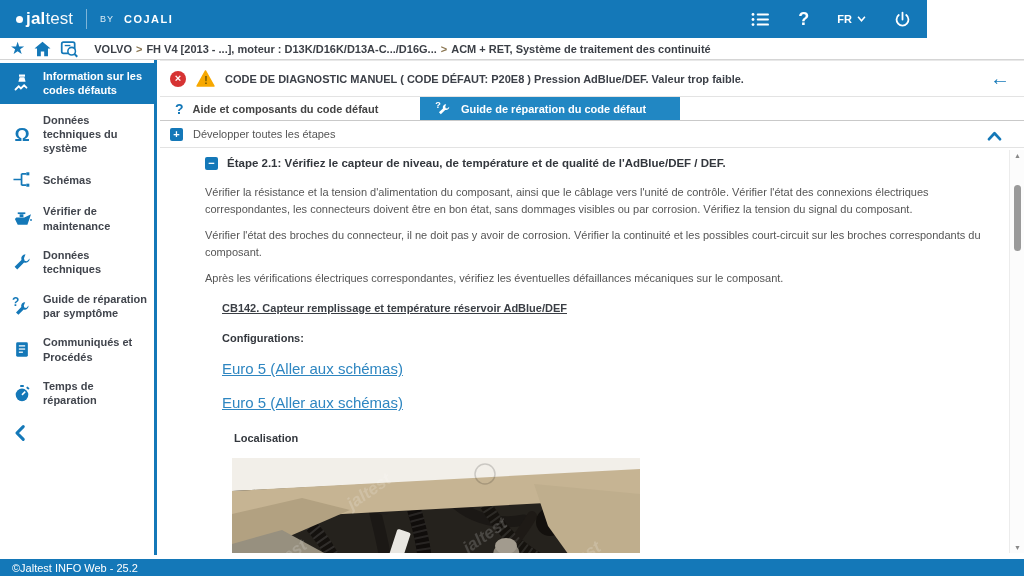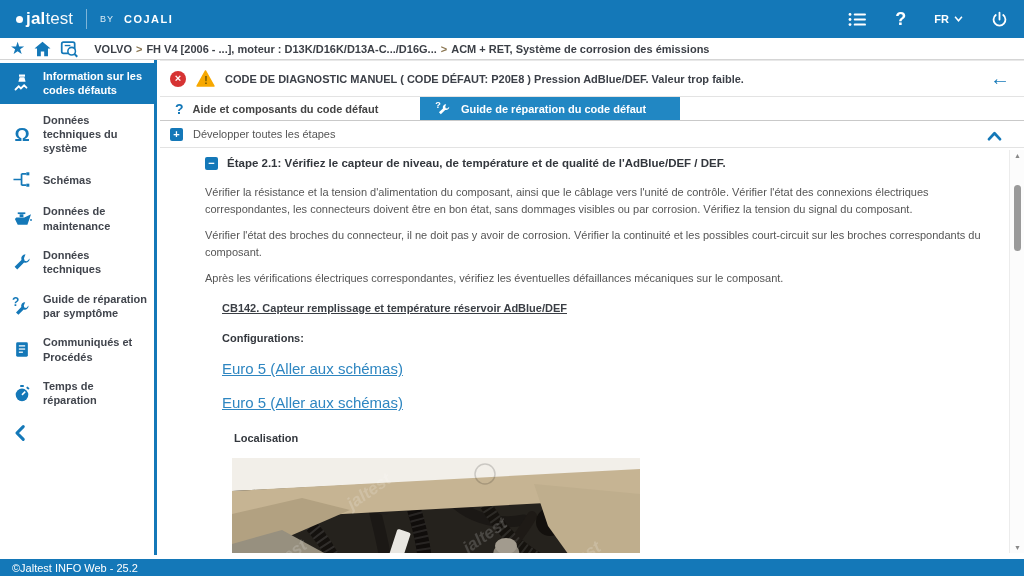--- a/index.html
+++ b/index.html
@@ -1,20 +1,20 @@
 <!DOCTYPE html>
 <html><head>
 <meta charset="utf-8">
 <style>
   * { margin:0; padding:0; box-sizing:border-box; }
   html,body { width:1024px; height:576px; overflow:hidden; background:#fff;
     font-family:"Liberation Sans", sans-serif; }
 
   
-  .topbar { position:absolute; top:0; left:0; width:1024px; height:38px;
+  .topbar { position:absolute; top:0; left:0; width:927px; height:38px;
     background:#1478b8; display:flex; align-items:center; padding:0 16px; color:#fff; }
   .logo { display:flex; align-items:center; }
   .logo-dot { width:7px; height:7px; border-radius:50%; background:#fff; margin-right:3px; }
   .logo-jal { font-size:17px; font-weight:bold; letter-spacing:.2px; }
   .logo-test { font-size:17px; font-weight:normal; opacity:.95; }
   .topbar-divider { width:1px; height:20px; background:rgba(255,255,255,.45); margin:0 13px; }
   .by-label { font-size:9px; letter-spacing:1px; opacity:.85; margin-right:10px; }
   .brand { font-size:11px; font-weight:bold; letter-spacing:1.5px; }
   .topbar-right { margin-left:auto; display:flex; align-items:center; gap:28px; }
   .top-icon { display:flex; align-items:center; cursor:pointer; }
@@ -150,21 +150,21 @@
   </span>
   <span class="crumb-icon">
     <svg width="19" height="18" viewBox="0 0 22 20">
         <rect x="2" y="2" width="15" height="13" rx="2" fill="none" stroke="#1478b8" stroke-width="2"></rect>
         <line x1="5.5" y1="6" x2="12" y2="6" stroke="#1478b8" stroke-width="1.6"></line>
         <circle cx="13.5" cy="12.5" r="4.4" fill="#fff" stroke="#1478b8" stroke-width="1.8"></circle>
         <line x1="16.8" y1="15.8" x2="20" y2="19" stroke="#1478b8" stroke-width="2.2"></line>
       </svg>
   </span>
   <span class="crumb-text">
-    <span>VOLVO</span><span class="crumb-sep">&gt;</span><span>FH V4 [2006 - ...], moteur : D13K/D16K/D13A-C.../D16G...</span><span class="crumb-sep">&gt;</span><span>ACM + RET, Système de corrosion des émissions</span>
+    <span>VOLVO</span><span class="crumb-sep">&gt;</span><span>FH V4 [2013 - ...], moteur : D13K/D16K/D13A-C.../D16G...</span><span class="crumb-sep">&gt;</span><span>ACM + RET, Système de traitement des continuité</span>
   </span>
 </div>
 
 <div class="sidebar">
   <div class="side-item active">
     <span class="side-icon">
       <svg width="20" height="20" viewBox="0 0 20 20" fill="currentColor">
           <path d="M7 1.5h6v2.2H7z"></path>
           <path d="M7.6 4.3h4.8l1.2 4.5H6.4z"></path>
           <path d="M3.5 16.5l3.2-3.2 2.2 2.2 3.2-3.2 2.4 2.4" stroke="currentColor" stroke-width="1.8" fill="none" stroke-linecap="round"></path>
@@ -188,21 +188,21 @@
   </div>
   <div class="side-item">
     <span class="side-icon">
       <svg width="20" height="18" viewBox="0 0 21 19" fill="currentColor">
           <rect x="6" y="2.5" width="8" height="1.8"></rect>
           <rect x="8" y="4.5" width="4" height="3"></rect>
           <path d="M4.5 8h8.5l7-3.5-1.5 4.5-2.3 6.5H6L3 9.5z"></path>
           <circle cx="20" cy="10.5" r="1"></circle>
         </svg>
     </span>
-    <span class="side-label">Données de maintenance</span>
+    <span class="side-label">Vérifier de maintenance</span>
   </div>
   <div class="side-item">
     <span class="side-icon">
       <svg width="18" height="18" viewBox="0 0 20 20" fill="currentColor">
           <path d="M13.9 1.4a4.8 4.8 0 0 0-4.5 6.3L1.8 15.3 4.7 18.2l7.6-7.6a4.8 4.8 0 0 0 6.3-4.5l-3.1 3.1-2.6-.7-.7-2.6z"></path>
         </svg>
     </span>
     <span class="side-label">Données techniques</span>
   </div>
   <div class="side-item">

